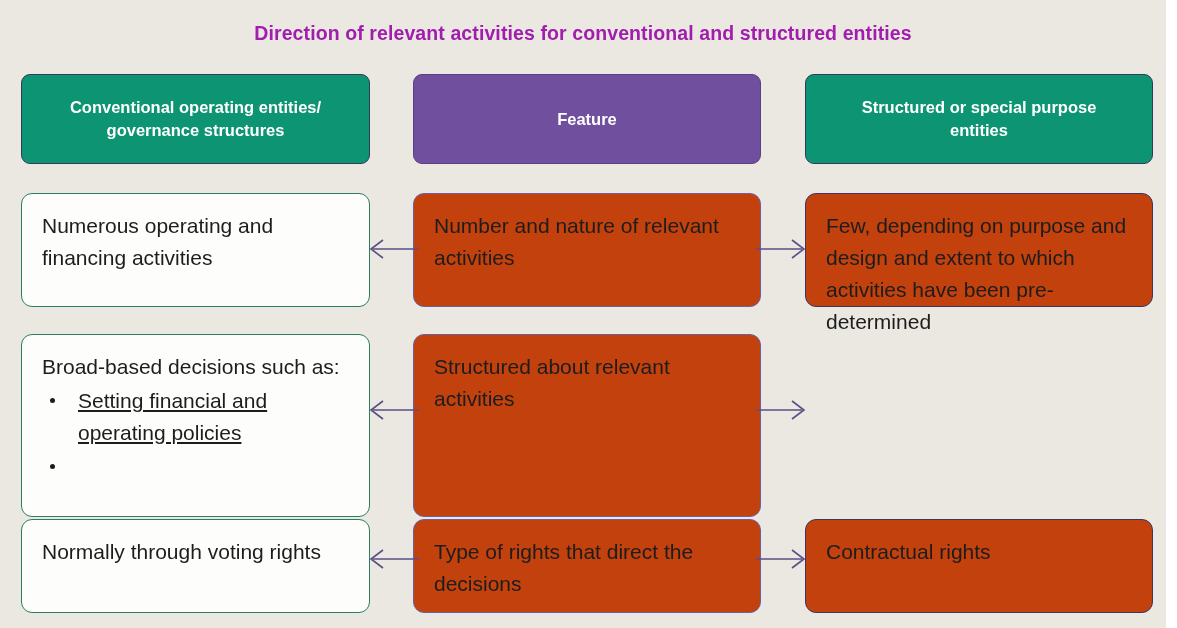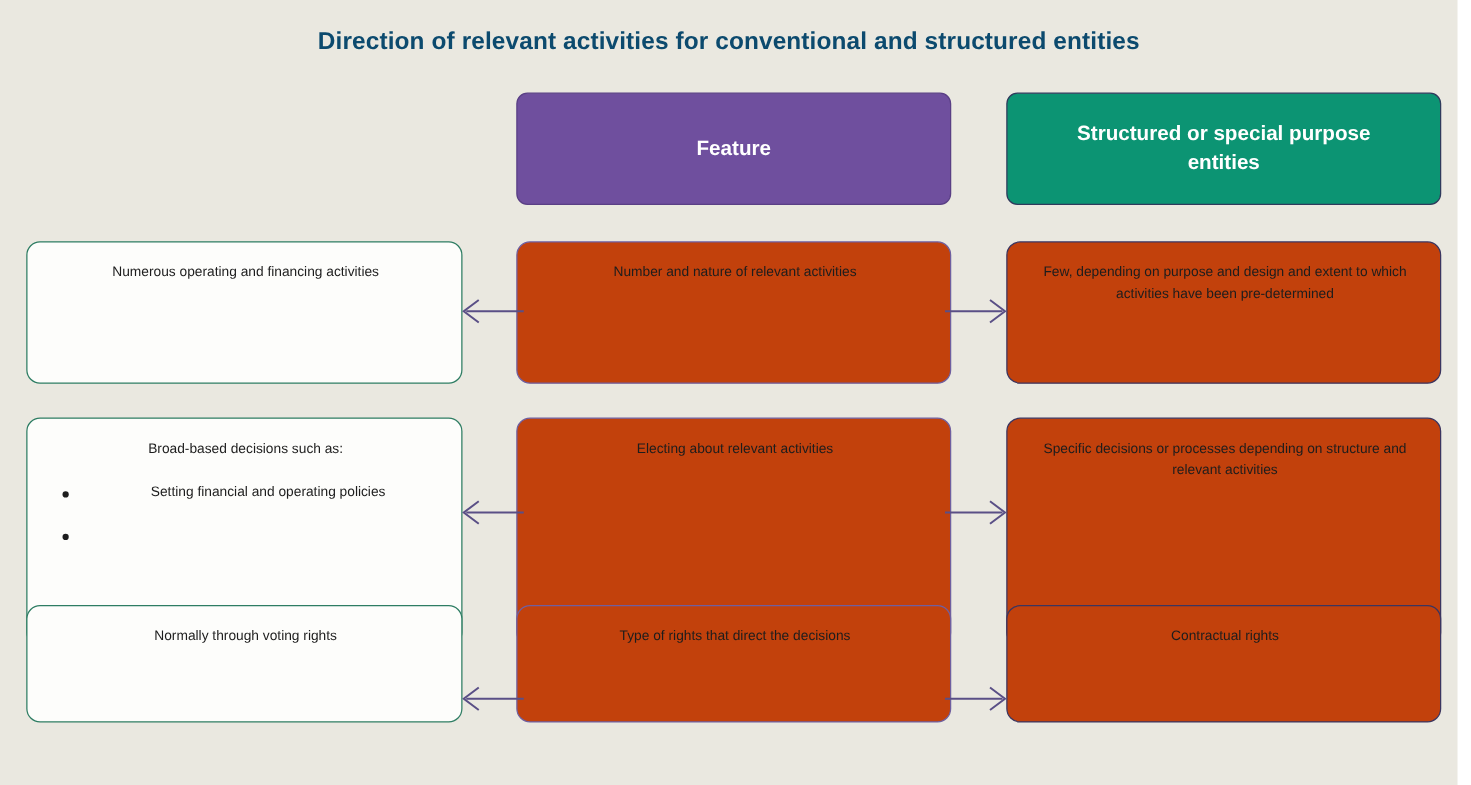--- a/index.html
+++ b/index.html
@@ -26,34 +26,34 @@
 
   
   .diagram-title {
     position: absolute;
     top: 22px;
     left: 0;
     width: 1166px;
     text-align: center;
     font-size: 19.5px;
     font-weight: bold;
-    color: #0c4a6e;
+    color: #a21caf;
     letter-spacing: 0.1px;
     white-space: nowrap;
   }
 
   
   .col-left   { left: 21px;  width: 349px; }
   .col-mid    { left: 413px; width: 348px; }
   .col-right  { left: 805px; width: 348px; }
 
   .row-head { top: 74px;  height: 90px; }
   .row-1    { top: 193px; height: 114px; }
   .row-2    { top: 334px; height: 183px; }
-  .row-3    { top: 484px; height: 94px; }
+  .row-3    { top: 519px; height: 94px; }
 
   
   .header-box {
     position: absolute;
     box-sizing: border-box;
     border-radius: 9px;
     display: flex;
     align-items: center;
     justify-content: center;
     text-align: center;
@@ -75,24 +75,23 @@
     display: block;
     width: 100%;
   }
 
   
   .content-box {
     position: absolute;
     box-sizing: border-box;
     border-radius: 11px;
     padding: 16px 18px 10px 20px;
-    font-size: 11px;
+    font-size: 21px;
     line-height: 1.52;
     color: #1d1d1d;
-    text-align: center;
   }
   .box-outer-left {
     background: #fdfdfb;
     border: 1.4px solid #2e7d63;
   }
   .box-outer-right {
     background: #c2410c;
     border: 1.4px solid #3b3560;
   }
   .box-center {
@@ -104,21 +103,22 @@
     margin: 0;
   }
   .bullets {
     margin: 0;
     padding: 0;
     list-style: none;
   }
   .bullets li {
     position: relative;
     padding-left: 36px;
-    margin-top: 18px;
+    margin-top: 2px;
+    text-decoration: underline;
   }
   .bullets li .bullet-dot {
     position: absolute;
     left: 8px;
     top: 0.62em;
     width: 5px;
     height: 5px;
     border-radius: 50%;
     background: #1d1d1d;
   }
@@ -137,20 +137,26 @@
   .arrow-right-2 { left: 756px; top: 399px; width: 54px; }
   .arrow-right-3 { left: 756px; top: 548px; width: 54px; }
 </style>
 </head>
 <body>
 
 <div class="canvas">
 
   <div class="diagram-title">Direction of relevant activities for conventional and structured entities</div>
 
+  <div class="header-box header-green col-left row-head">
+    <span class="hdr-text">
+      <span>Conventional operating entities/</span><br>
+      <span>governance structures</span>
+    </span>
+  </div>
 
   <div class="header-box header-purple col-mid row-head">
     <span class="hdr-text">Feature</span>
   </div>
 
   <div class="header-box header-green col-right row-head">
     <span class="hdr-text">
       <span>Structured or special purpose</span><br>
       <span>entities</span>
     </span>
@@ -188,26 +194,23 @@
         <span class="bullet-dot"></span>
         <span>Setting financial and operating policies</span>
       </li>
       <li>
         <span class="bullet-dot"></span>
       </li>
     </ul>
   </div>
 
   <div class="content-box box-center col-mid row-2">
-    <p>Electing about relevant activities</p>
-  </div>
-
-  <div class="content-box box-outer-right col-right row-2">
-    <p>Specific decisions or processes depending on structure and relevant activities</p>
-  </div>
+    <p>Structured about relevant activities</p>
+  </div>
+
 
   <div class="arrow arrow-left-2">
     <svg width="54" height="22" viewBox="0 0 54 22">
       <line x1="54" y1="11" x2="8" y2="11" stroke="#5a4f86" stroke-width="1.6"></line>
       <polyline points="18,2 6,11 18,20" fill="none" stroke="#5a4f86" stroke-width="1.6"></polyline>
     </svg>
   </div>
   <div class="arrow arrow-right-2">
     <svg width="54" height="22" viewBox="0 0 54 22">
       <line x1="0" y1="11" x2="46" y2="11" stroke="#5a4f86" stroke-width="1.6"></line>

